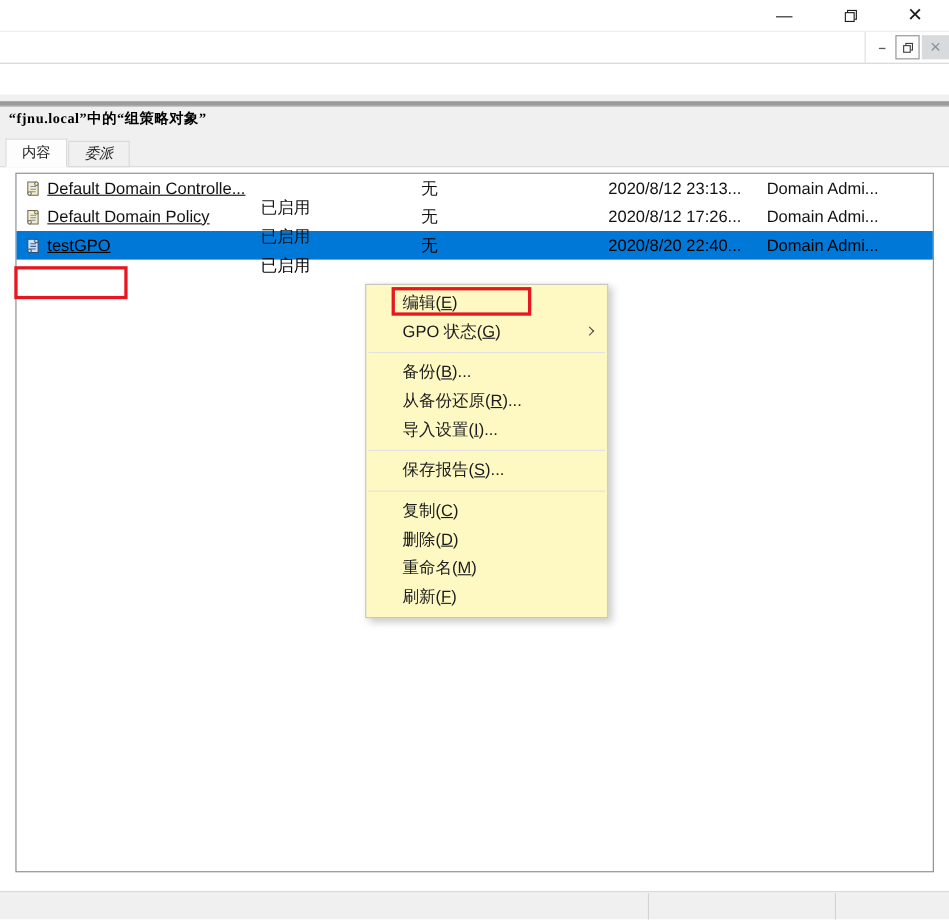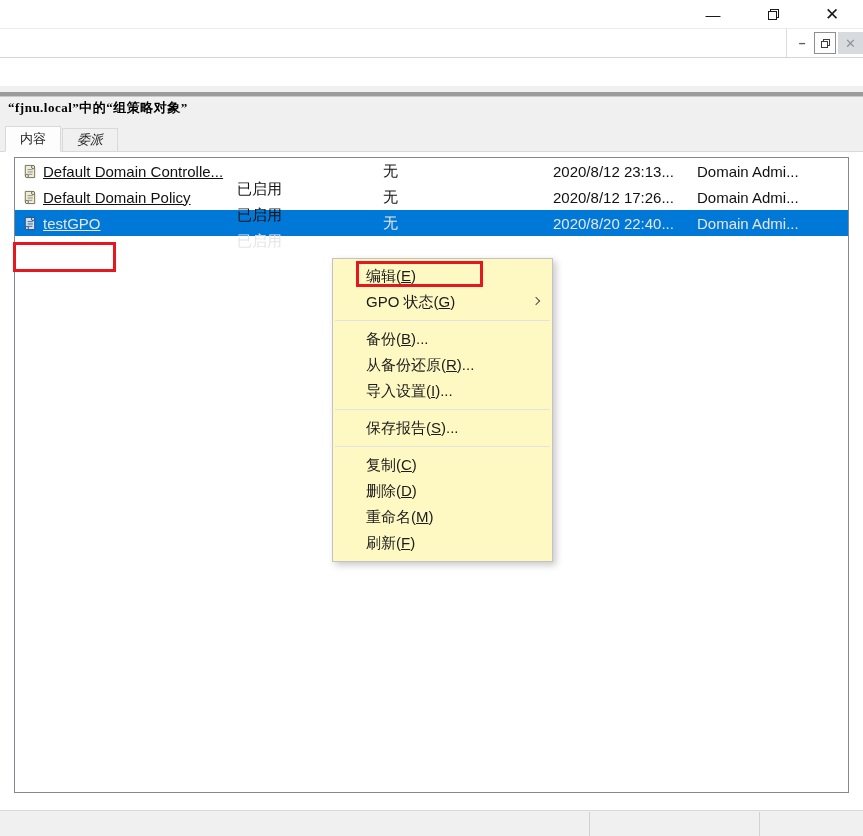--- a/index.html
+++ b/index.html
@@ -43,21 +43,21 @@
   .hcell { position:relative; display:flex; align-items:center; padding-left:5px; font-size:15px; color:#1d1d1d; border-right:1px solid #ebebeb; }
   .hc-name { width:217px; }
   .hc-status { width:146px; }
   .hc-wmi { width:170px; }
   .hc-time { width:144px; }
   .hc-owner { width:146px; }
   .sort-caret { position:absolute; left:105px; top:4px; width:7px; height:7px; }
   .sort-caret::before { content:""; position:absolute; left:0; top:2px; width:6px; height:6px; border-left:1px solid #9a9a9a; border-top:1px solid #9a9a9a; transform:rotate(45deg); }
 
   .lv-row { display:flex; height:26px; align-items:center; font-size:15px; color:#111; }
-  .lv-row.selected { background:#0078d7; color:#e5e5e5; }
+  .lv-row.selected { background:#0078d7; color:#000000; }
   .cell { padding-left:5px; white-space:nowrap; overflow:hidden; }
   .c-name { width:217px; display:flex; align-items:flex-end; gap:6px;text-decoration:underline; }
   .c-status { width:146px;margin-top:36px; }
   .c-wmi { width:170px; }
   .c-time { width:144px; }
   .c-owner { width:146px; }
 
   .gpo-icon { width:15px; height:17px; flex:0 0 15px; margin-left:2px; }
   .gpo-icon .scroll-body { fill:#f4edcd; stroke:#6f6b56; stroke-width:1; }
   .gpo-icon .scroll-line { stroke:#7d8aa6; stroke-width:1; }

